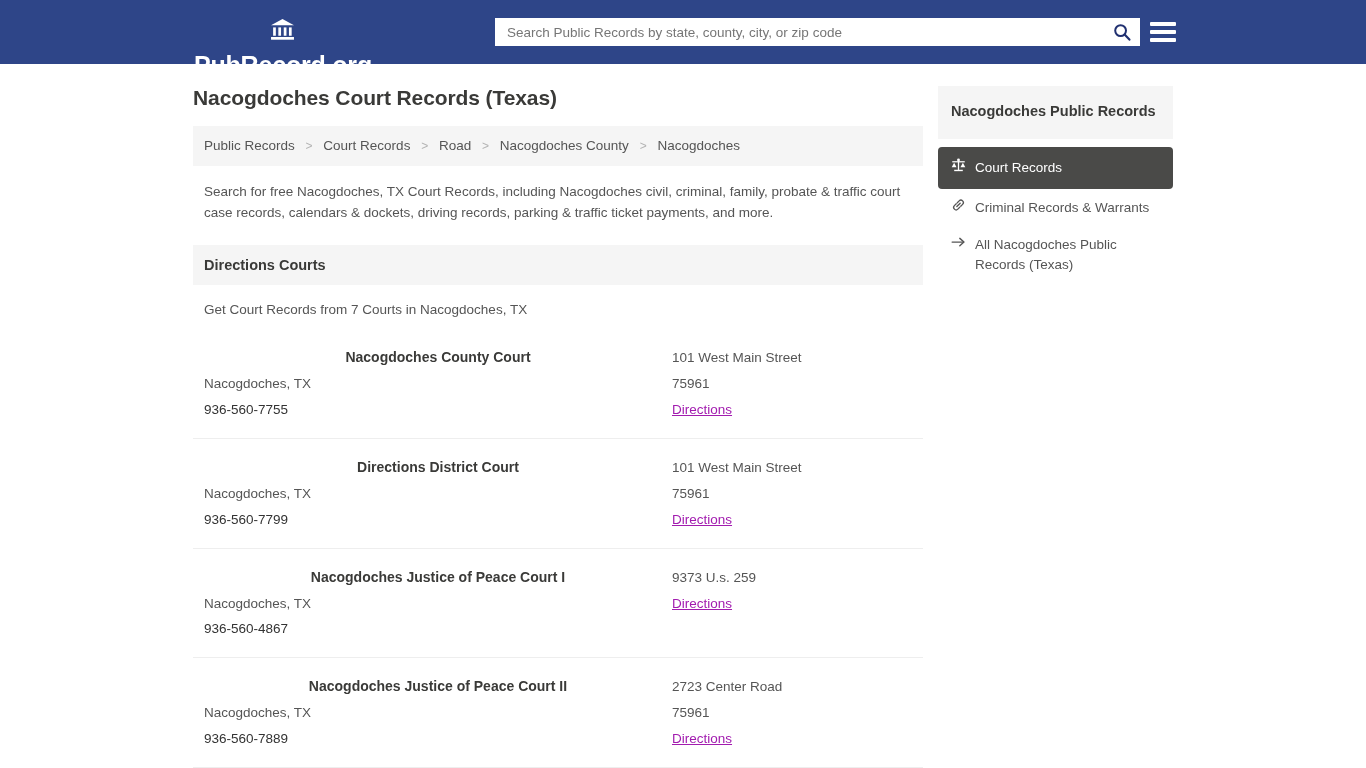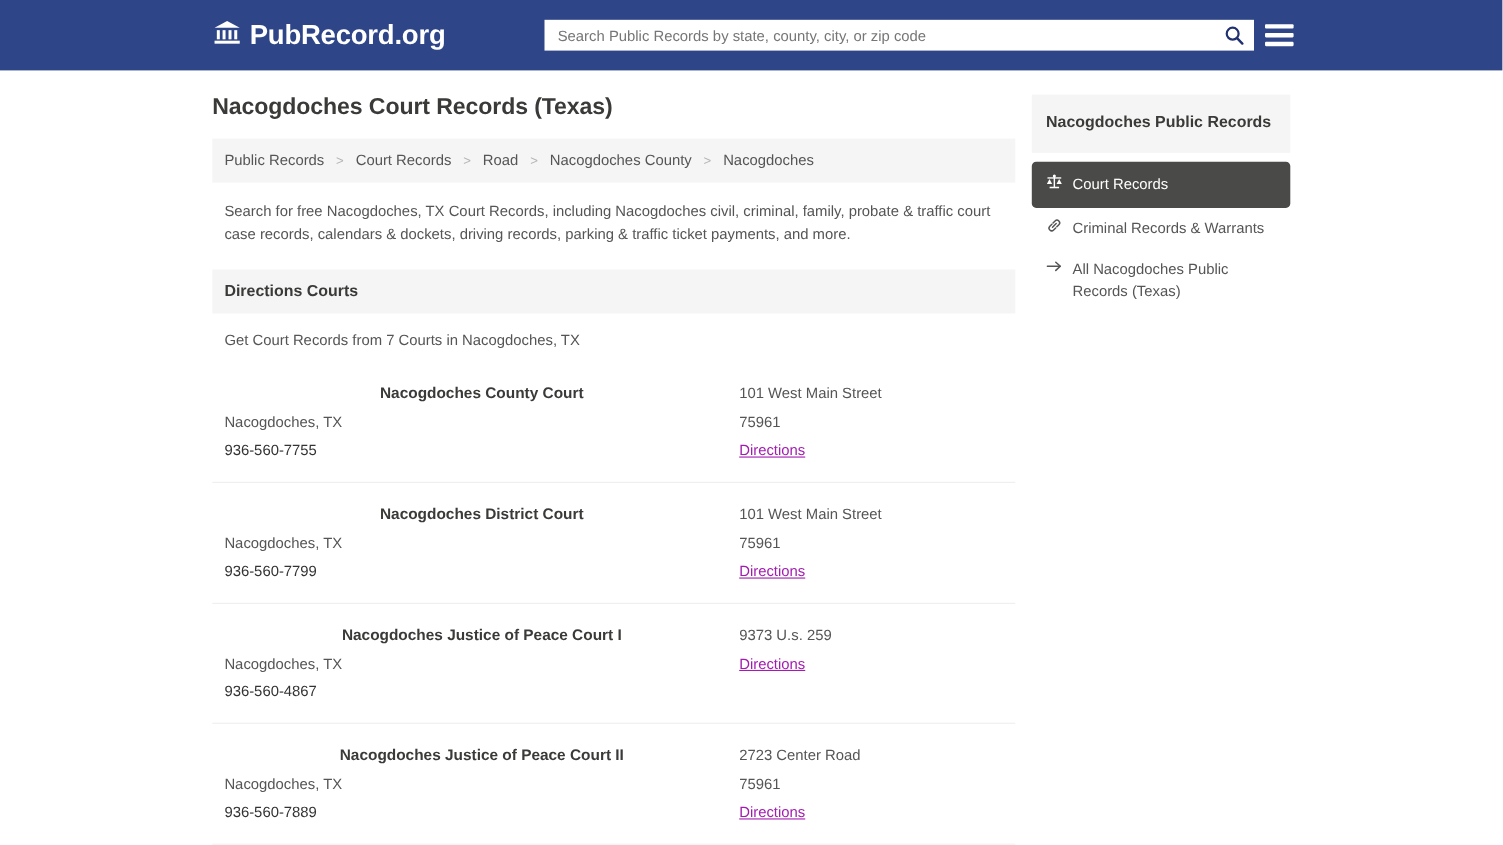--- a/index.html
+++ b/index.html
@@ -23,20 +23,21 @@
     position: relative;
   }
   .brand {
     position: absolute;
     left: 194px;
     top: 18px;
     display: flex;
     align-items: center;
     gap: 8px;
     text-decoration: none;
+    flex-direction: column;
   }
   .brand-icon {
     color: #ffffff;
     font-size: 25px;
     line-height: 1;
     display: inline-block;
   }
   .brand-text {
     color: #ffffff;
     font-size: 25px;
@@ -321,21 +322,21 @@
           </div>
           <div class="court-right">
             <div class="court-line">101 West Main Street</div>
             <div class="court-line">75961</div>
             <a href="#" class="directions-link">Directions</a>
           </div>
         </div>
 
         <div class="court-row">
           <div class="court-left">
-            <a href="#" class="court-name">Nacogdoches District Court</a>
+            <a href="#" class="court-name">Directions District Court</a>
             <div class="court-line">Nacogdoches, TX</div>
             <div class="court-phone">936-560-7799</div>
           </div>
           <div class="court-right">
             <div class="court-line">101 West Main Street</div>
             <div class="court-line">75961</div>
             <a href="#" class="directions-link">Directions</a>
           </div>
         </div>
 

